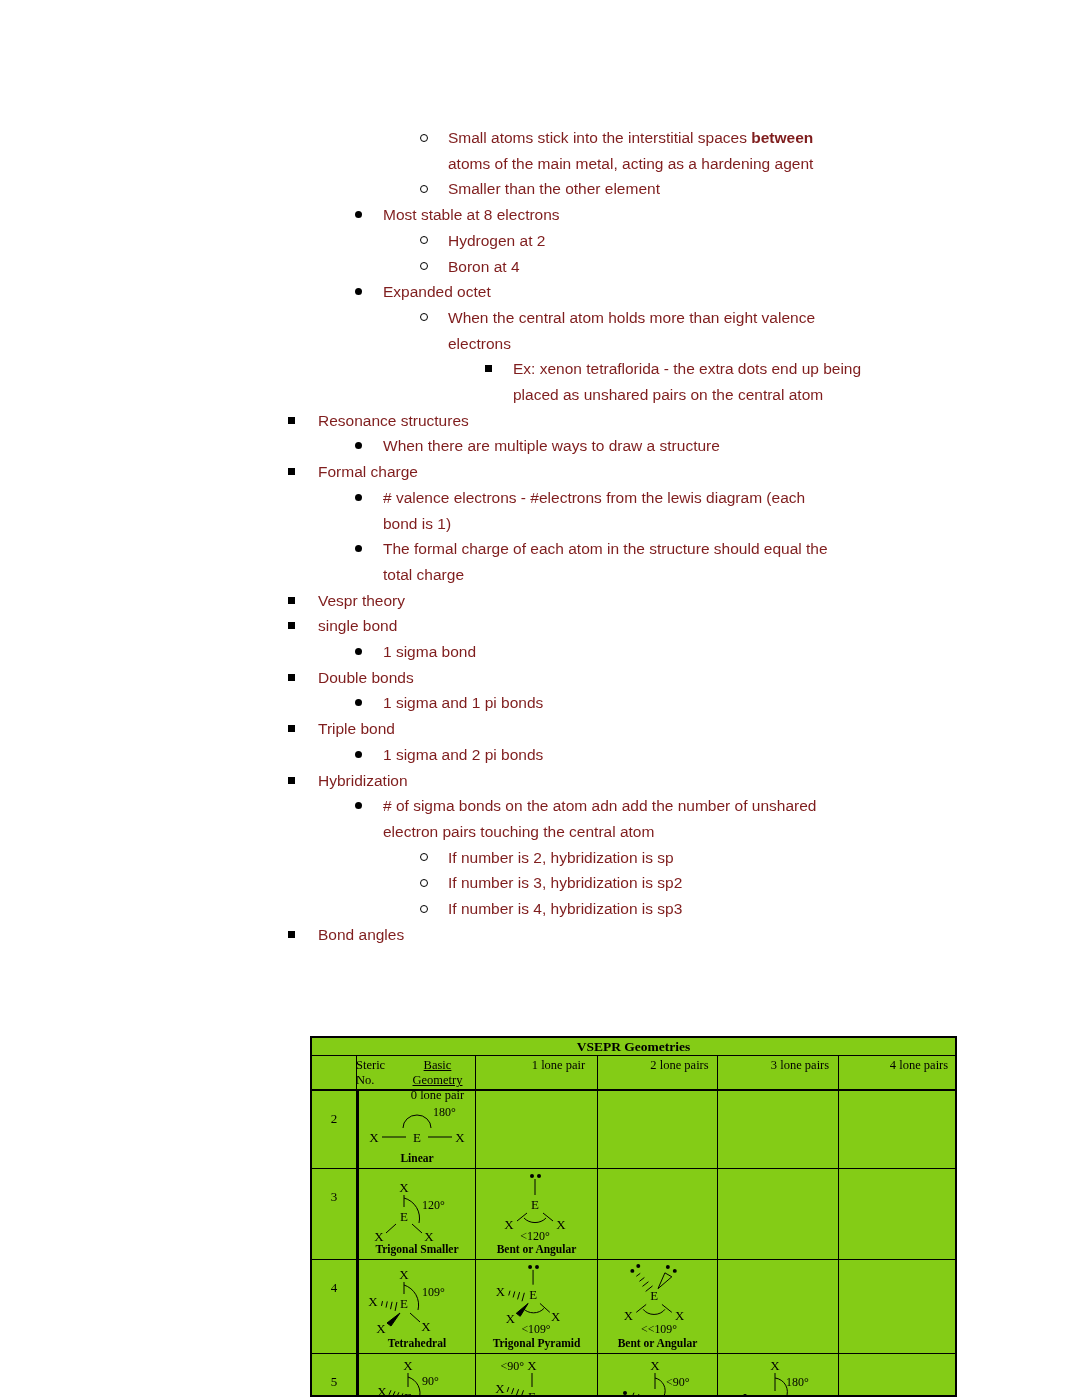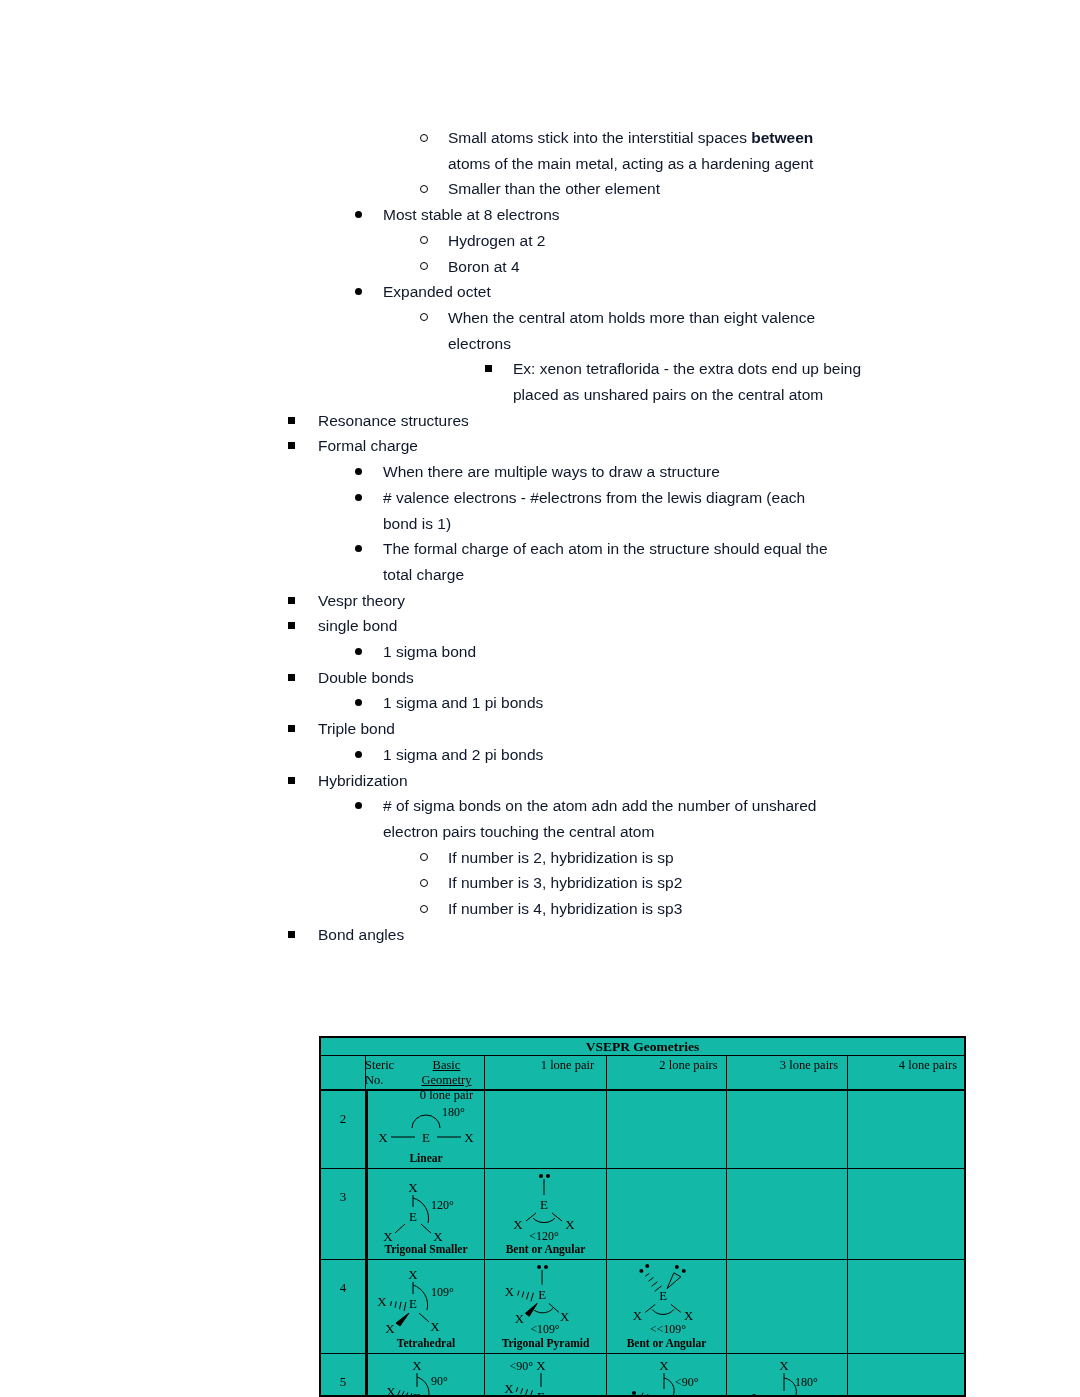--- a/index.html
+++ b/index.html
@@ -1,34 +1,34 @@
 <!DOCTYPE html>
 <html><head>
 <meta charset="utf-8">
 <style>
   html,body{margin:0;padding:0;background:#fff;}
   #page{position:relative;width:1080px;height:1397px;background:#ffffff;overflow:hidden;
         font-family:"Liberation Sans",sans-serif;color:#000;}
 
   
   #outline{position:absolute;left:0;top:125px;width:952px;}
-  .item{position:relative;font-size:15.5px;line-height:25.7px;white-space:pre-wrap;color:#0f172a;}
+  .item{position:relative;font-size:15.5px;line-height:25.7px;white-space:pre-wrap;color:#7f1d1d;}
   .item .mk{position:absolute;display:inline-block;}
   .mk-square{width:7px;height:7px;background:#000;top:9px;}
   .mk-disc{width:7px;height:7px;border-radius:50%;background:#000;top:9px;}
   .mk-ring{width:6px;height:6px;border-radius:50%;border:1.5px solid #000;background:#fff;top:8.5px;}
   .lv1{padding-left:318px;} .lv1 .mk{left:288px;}
   .lv2{padding-left:383px;} .lv2 .mk{left:355px;}
   .lv3{padding-left:448px;} .lv3 .mk{left:420px;}
   .lv4{padding-left:513px;} .lv4 .mk{left:485px;}
   .b{font-weight:700;}
 
   
-  #vsepr{position:absolute;left:319px;top:1036px;width:647px;height:361px;overflow:hidden;
-         border:2px solid #000;box-sizing:border-box;background:#14b8a6;
+  #vsepr{position:absolute;left:310px;top:1036px;width:647px;height:361px;overflow:hidden;
+         border:2px solid #000;box-sizing:border-box;background:#84cc16;
          font-family:"Liberation Serif",serif;color:#000;}
   .t-title{height:17px;line-height:17px;border-bottom:1px solid #000;text-align:center;
            font-weight:700;font-size:13.5px;}
   .t-grid{display:grid;grid-template-columns:44px 120px 122px 120px 121px 1fr;
           grid-template-rows:35px 78px 91px 94px 160px;}
   .hc{border-right:1px solid #000;border-bottom:2px solid #000;text-align:center;
       font-size:12.5px;line-height:15px;padding-top:2px;box-sizing:border-box;padding-left:44px;}
   .dc{border-right:1px solid #000;border-bottom:1px solid #000;box-sizing:border-box;
       display:flex;flex-direction:column;align-items:center;justify-content:flex-end;
       padding:2px 0 3px 0;}
@@ -51,22 +51,22 @@
       <div class="item lv3"><span class="mk mk-ring"></span><span><span>Smaller than the other element</span></span></div>
       <div class="item lv2"><span class="mk mk-disc"></span><span><span>Most stable at 8 electrons</span></span></div>
       <div class="item lv3"><span class="mk mk-ring"></span><span><span>Hydrogen at 2</span></span></div>
       <div class="item lv3"><span class="mk mk-ring"></span><span><span>Boron at 4</span></span></div>
       <div class="item lv2"><span class="mk mk-disc"></span><span><span>Expanded octet</span></span></div>
       <div class="item lv3"><span class="mk mk-ring"></span><span><span>When the central atom holds more than eight valence
 electrons</span></span></div>
       <div class="item lv4"><span class="mk mk-square"></span><span><span>Ex: xenon tetraflorida - the extra dots end up being
 placed as unshared pairs on the central atom</span></span></div>
       <div class="item lv1"><span class="mk mk-square"></span><span><span>Resonance structures</span></span></div>
+      <div class="item lv2"><span class="mk mk-disc"></span><span><span>When there are multiple ways to draw a structure</span></span></div>
       <div class="item lv1"><span class="mk mk-square"></span><span><span>Formal charge</span></span></div>
-      <div class="item lv2"><span class="mk mk-disc"></span><span><span>When there are multiple ways to draw a structure</span></span></div>
       <div class="item lv2"><span class="mk mk-disc"></span><span><span># valence electrons - #electrons from the lewis diagram (each
 bond is 1)</span></span></div>
       <div class="item lv2"><span class="mk mk-disc"></span><span><span>The formal charge of each atom in the structure should equal the
 total charge</span></span></div>
       <div class="item lv1"><span class="mk mk-square"></span><span><span>Vespr theory</span></span></div>
       <div class="item lv1"><span class="mk mk-square"></span><span><span>single bond</span></span></div>
       <div class="item lv2"><span class="mk mk-disc"></span><span><span>1 sigma bond</span></span></div>
       <div class="item lv1"><span class="mk mk-square"></span><span><span>Double bonds</span></span></div>
       <div class="item lv2"><span class="mk mk-disc"></span><span><span>1 sigma and 1 pi bonds</span></span></div>
       <div class="item lv1"><span class="mk mk-square"></span><span><span>Triple bond</span></span></div>

